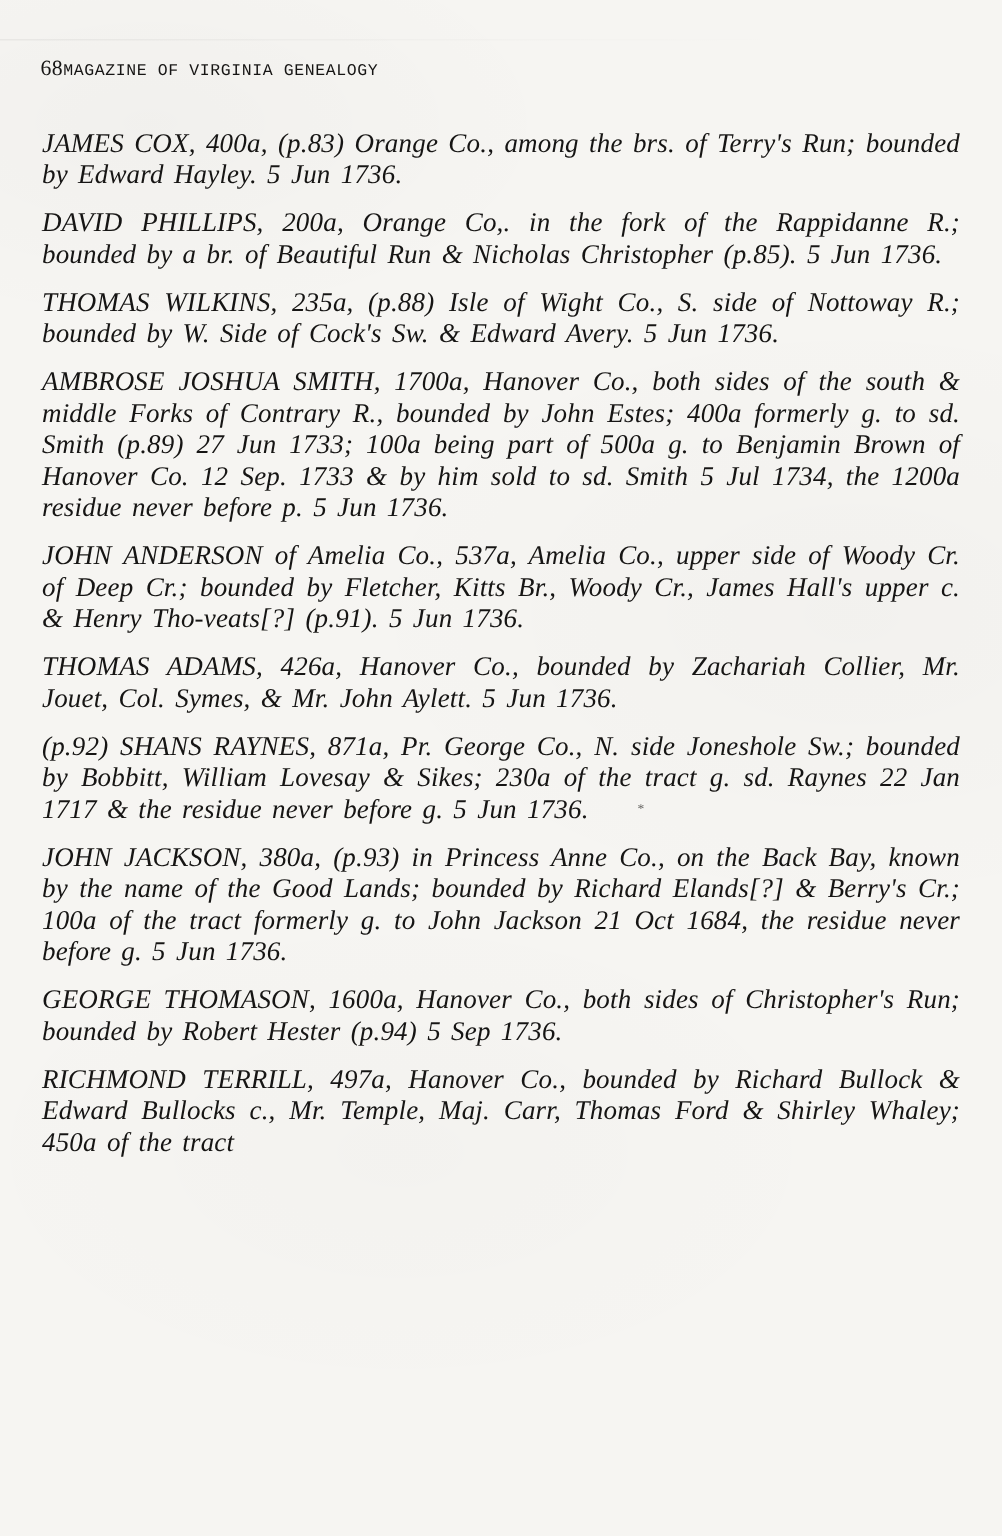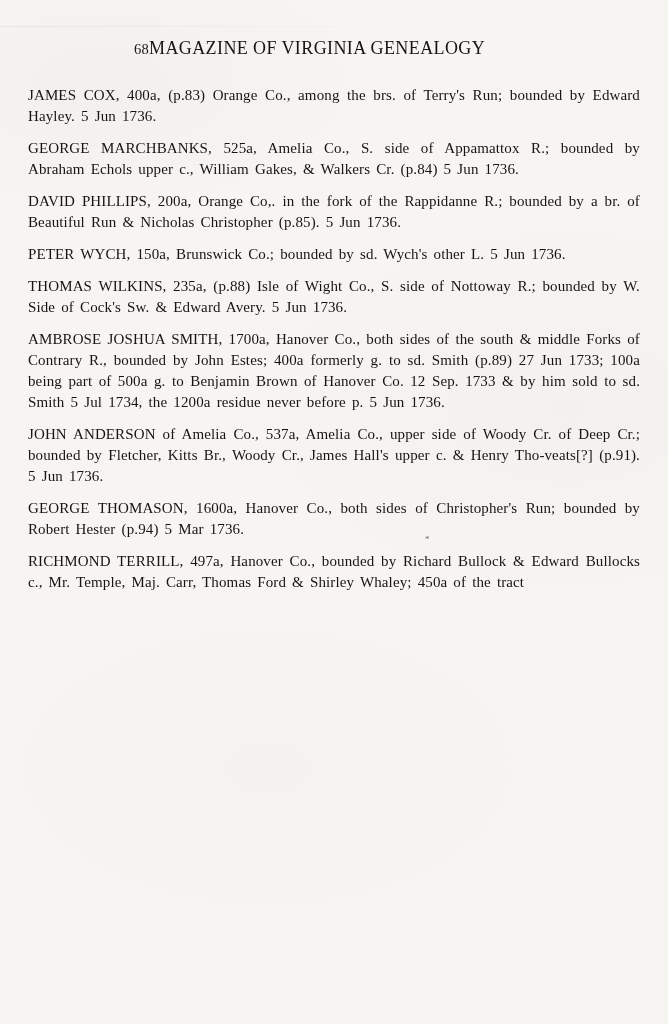--- a/index.html
+++ b/index.html
@@ -20,45 +20,47 @@
     overflow: hidden;
     font-family: "Liberation Serif", "DejaVu Serif", serif;
     color: #161514;
   }
   .page-header {
     position: absolute;
     top: 38px;
     left: 27px;
     right: 76px;
     display: flex;
-    justify-content: center;
+    justify-content: flex-start;
     align-items: baseline;
     font-size: 15px;
   }
   .page-number {
     font-size: 14.5px;
     letter-spacing: 0.3px;
   }
   .journal-title {
-    font-size: 18px;
+    font-size: 11px;
     letter-spacing: 0.4px;
+    font-family: Liberation Mono, monospace;
   }
   .entries {
     position: absolute;
     top: 85px;
     left: 28px;
     width: 612px;
   }
   .entry {
     margin: 0 0 11px 0;
-    font-size: 15px;
+    font-size: 18px;
     line-height: 21px;
     text-align: justify;
     letter-spacing: 0.12px;
     word-spacing: 2.2px;
+    font-style: italic;
   }
   .artifact {
     position: absolute;
     left: 425px;
     top: 534px;
     font-size: 9px;
     color: #3a3936;
     opacity: 0.75;
   }
   .scan-line {
@@ -76,24 +78,25 @@
 <div class="page">
   <div class="scan-line"></div>
 
   <header class="page-header">
     <span class="page-number">68</span>
     <span class="journal-title">MAGAZINE OF VIRGINIA GENEALOGY</span>
   </header>
 
   <main class="entries">
     <p class="entry">JAMES COX, 400a, (p.83) Orange Co., among the brs. of Terry's Run; bounded by Edward Hayley. 5 Jun 1736.</p>
-    <p class="entry">GEORGE MARCHBANKS, 525a, Amelia Co., S. side of Appamattox R.; bounded by Abraham Echols upper c., William Gakes, &amp; Walkers Cr. (p.84) 5 Jun 1736.</p>
     <p class="entry">DAVID PHILLIPS, 200a, Orange Co,. in the fork of the Rappidanne R.; bounded by a br. of Beautiful Run &amp; Nicholas Christopher (p.85). 5 Jun 1736.</p>
-    <p class="entry">PETER WYCH, 150a, Brunswick Co.; bounded by sd. Wych's other L. 5 Jun 1736.</p>
     <p class="entry">THOMAS WILKINS, 235a, (p.88) Isle of Wight Co., S. side of Nottoway R.; bounded by W. Side of Cock's Sw. &amp; Edward Avery. 5 Jun 1736.</p>
     <p class="entry">AMBROSE JOSHUA SMITH, 1700a, Hanover Co., both sides of the south &amp; middle Forks of Contrary R., bounded by John Estes; 400a formerly g. to sd. Smith (p.89) 27 Jun 1733; 100a being part of 500a g. to Benjamin Brown of Hanover Co. 12 Sep. 1733 &amp; by him sold to sd. Smith 5 Jul 1734, the 1200a residue never before p. 5 Jun 1736.</p>
     <p class="entry">JOHN ANDERSON of Amelia Co., 537a, Amelia Co., upper side of Woody Cr. of Deep Cr.; bounded by Fletcher, Kitts Br., Woody Cr., James Hall's upper c. &amp; Henry Tho-veats[?] (p.91). 5 Jun 1736.</p>
-    <p class="entry">GEORGE THOMASON, 1600a, Hanover Co., both sides of Christopher's Run; bounded by Robert Hester (p.94) 5 Mar 1736.</p>
+    <p class="entry">THOMAS ADAMS, 426a, Hanover Co., bounded by Zachariah Collier, Mr. Jouet, Col. Symes, &amp; Mr. John Aylett. 5 Jun 1736.</p>
+    <p class="entry">(p.92) SHANS RAYNES, 871a, Pr. George Co., N. side Joneshole Sw.; bounded by Bobbitt, William Lovesay &amp; Sikes; 230a of the tract g. sd. Raynes 22 Jan 1717 &amp; the residue never before g. 5 Jun 1736.</p>
+    <p class="entry">JOHN JACKSON, 380a, (p.93) in Princess Anne Co., on the Back Bay, known by the name of the Good Lands; bounded by Richard Elands[?] &amp; Berry's Cr.; 100a of the tract formerly g. to John Jackson 21 Oct 1684, the residue never before g. 5 Jun 1736.</p>
+    <p class="entry">GEORGE THOMASON, 1600a, Hanover Co., both sides of Christopher's Run; bounded by Robert Hester (p.94) 5 Sep 1736.</p>
     <p class="entry">RICHMOND TERRILL, 497a, Hanover Co., bounded by Richard Bullock &amp; Edward Bullocks c., Mr. Temple, Maj. Carr, Thomas Ford &amp; Shirley Whaley; 450a of the tract</p>
   </main>
 
   <span class="artifact">*</span>
 </div>
 
 </body></html>

